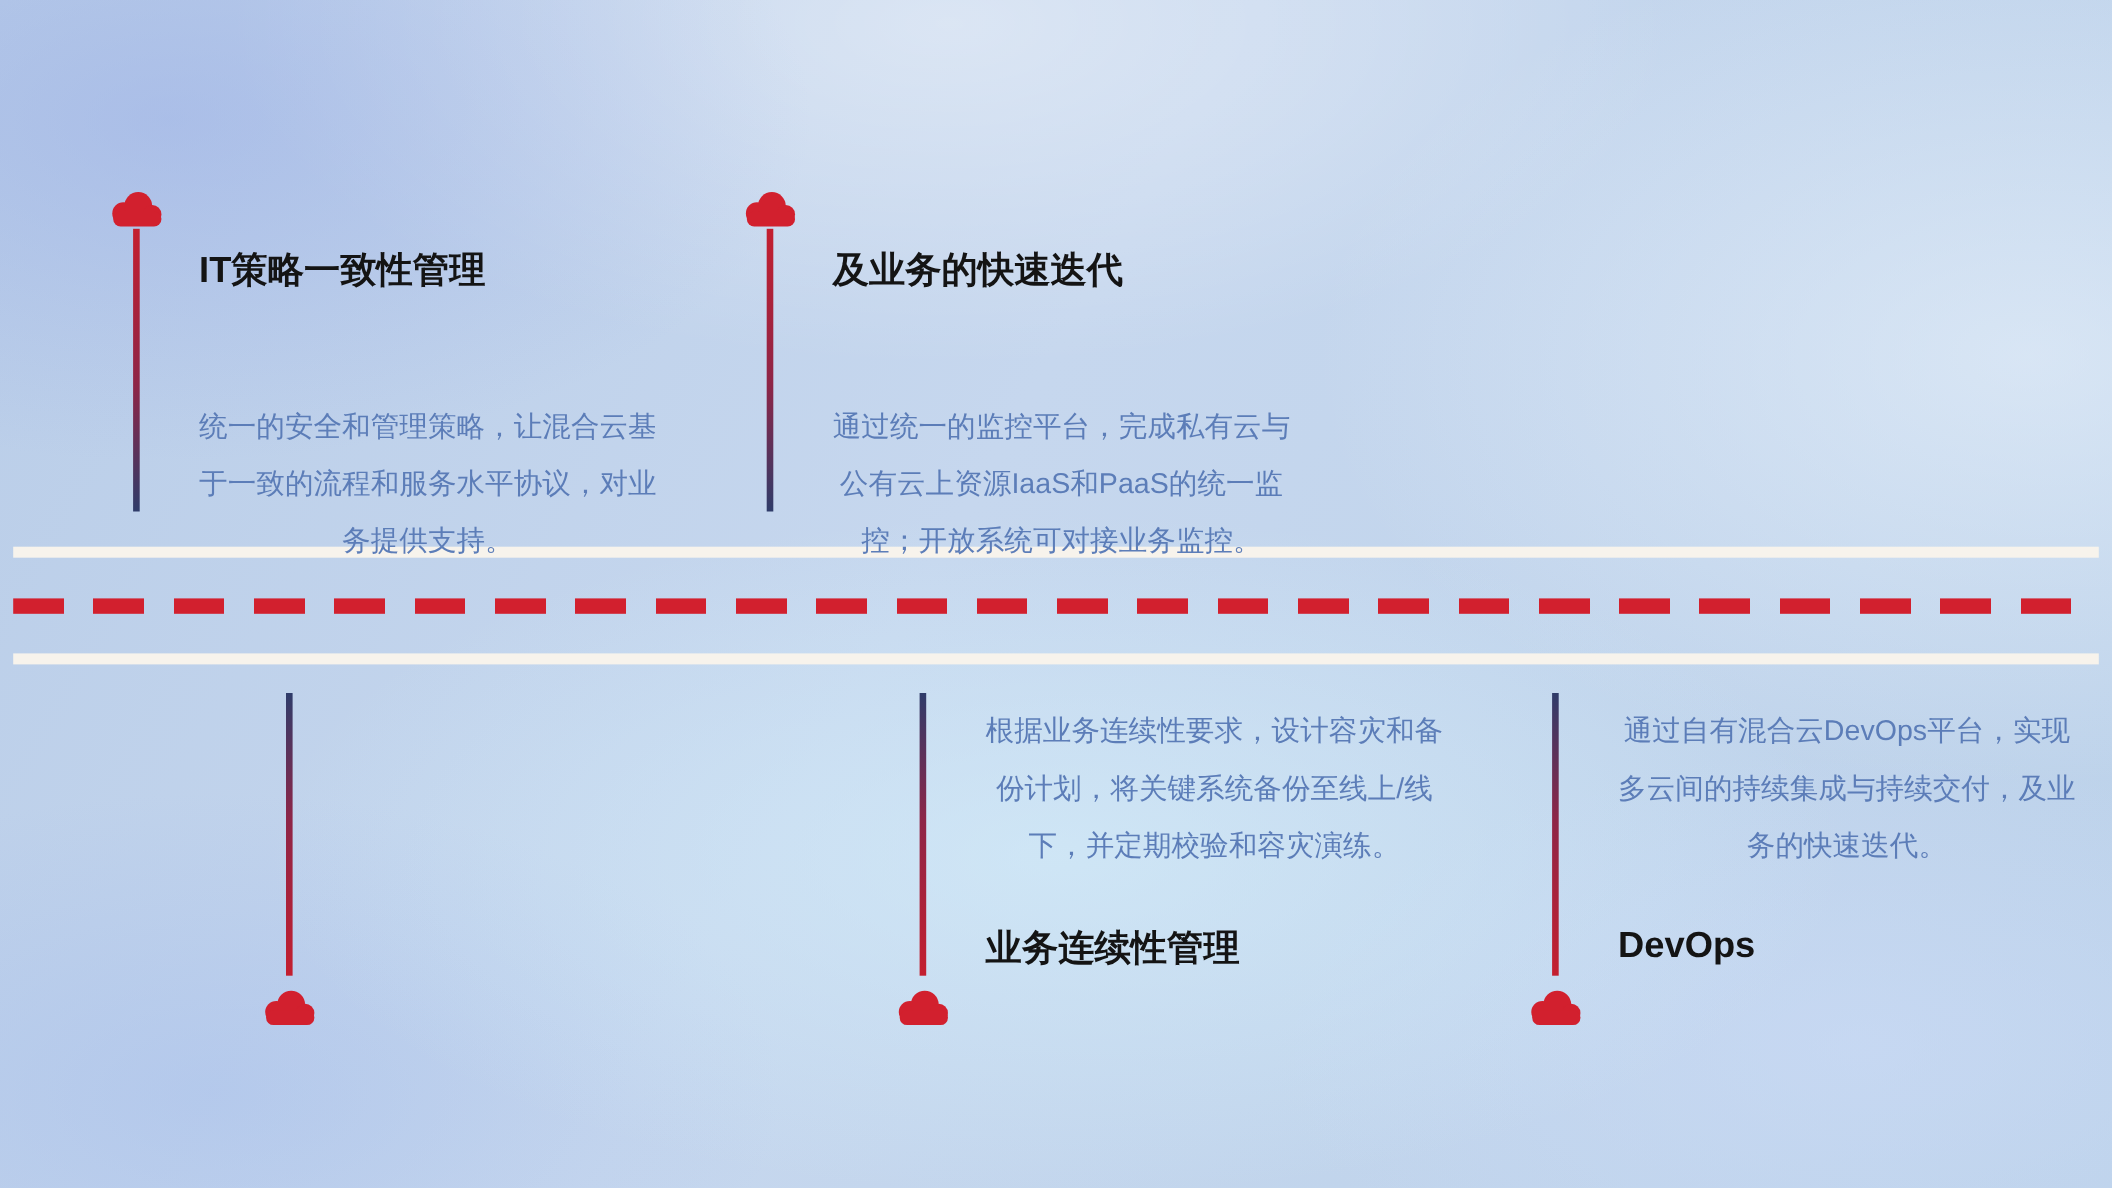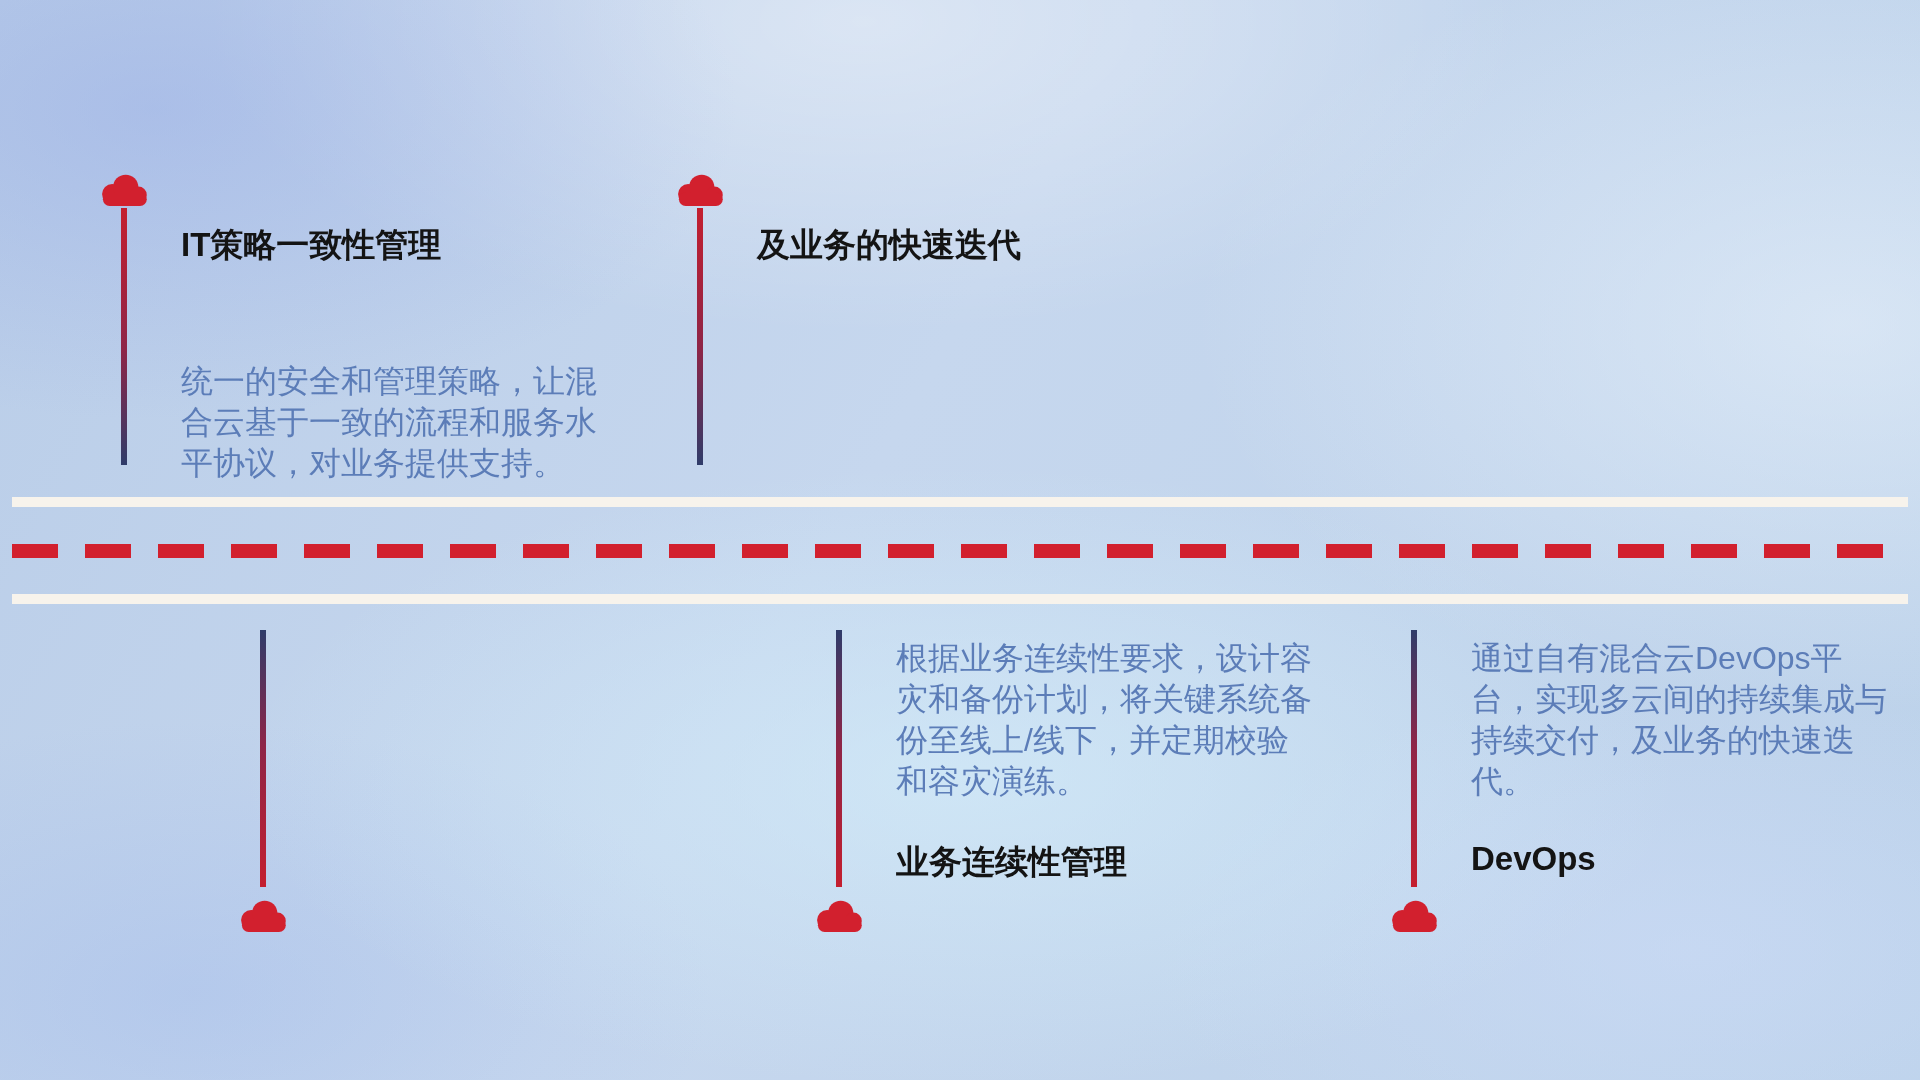--- a/index.html
+++ b/index.html
@@ -78,23 +78,24 @@
     color: var(--title-color, #141414);
     white-space: nowrap;
   }
   .item.top .title { top: 55px; }
   .item.bottom .title { top: 210px; }
 
   .desc {
     position: absolute;
     left: 84px;
     width: 416px;
-    font-size: 32px;
-    line-height: 41px;
+    font-size: 26px;
+    line-height: 52px;
     color: var(--desc-blue, #5c7db8);
+    text-align: center;
   }
   .item.top .desc { top: 193px; }
   .item.bottom .desc { top: 8px; }
 </style>
 </head>
 <body>
 
 <div class="stage">
 
   <div class="road-line upper"></div>
@@ -123,20 +124,21 @@
         <g fill="currentColor">
           <circle cx="18" cy="29" r="12"></circle>
             <circle cx="34" cy="21" r="15"></circle>
           <circle cx="49" cy="30" r="10"></circle>
             <rect x="7" y="27" width="52" height="16" rx="8"></rect>
         </g>
       </svg>
     </span>
     <span class="vline"></span>
     <h2 class="title">及业务的快速迭代</h2>
+    <p class="desc">通过统一的监控平台，完成私有云与公有云上资源IaaS和PaaS的统一监控；开放系统可对接业务监控。</p>
   </section>
 
 
   <section class="item bottom" style="left:236px">
     <span class="vline"></span>
     <span class="cloud">
       <svg viewBox="0 0 64 46" width="54" height="42" aria-hidden="true">
         <g fill="currentColor">
           <circle cx="18" cy="29" r="12"></circle>
             <circle cx="34" cy="21" r="15"></circle>

